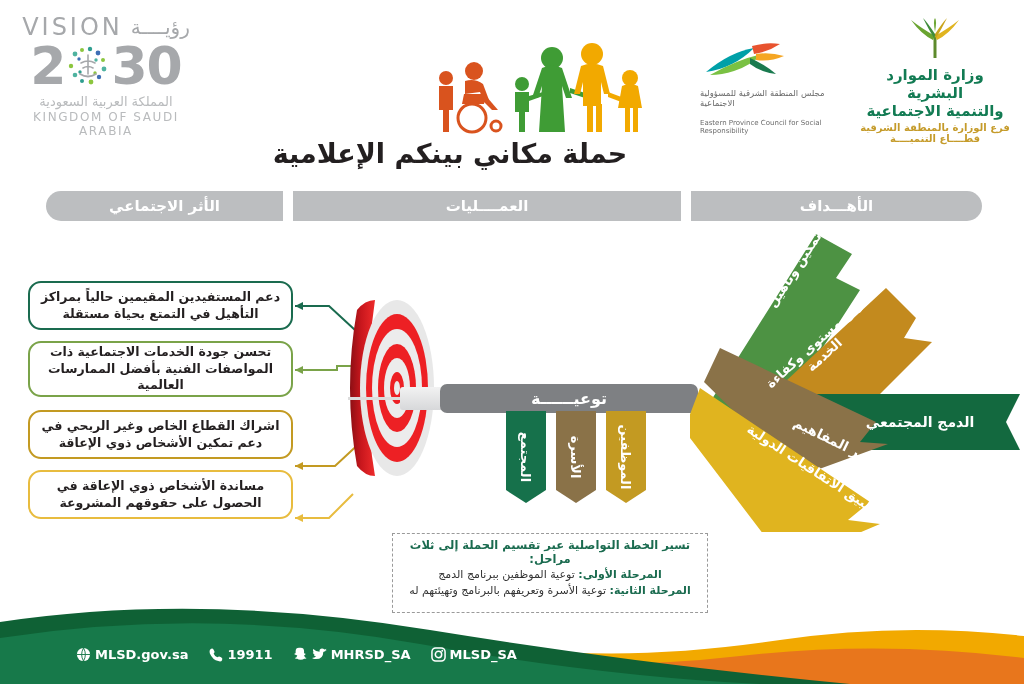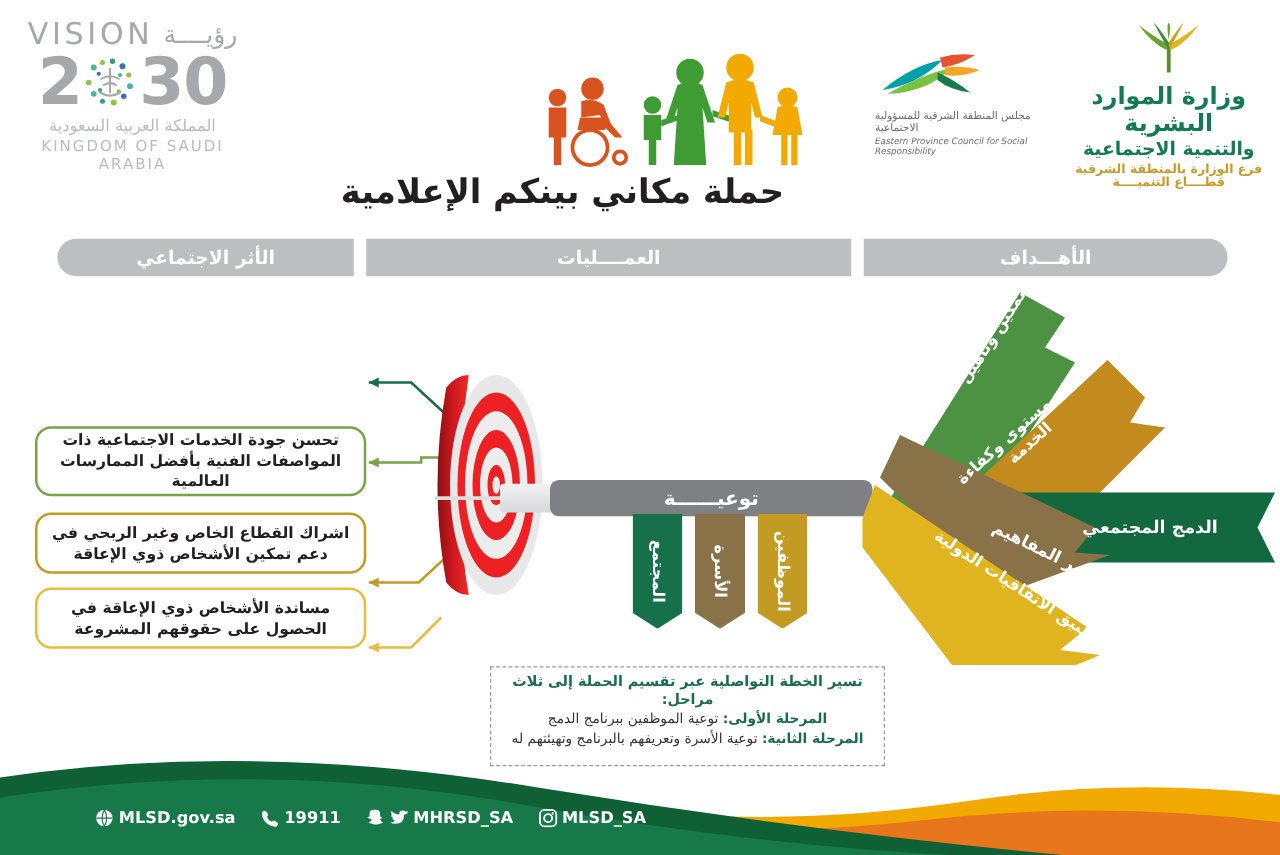--- a/index.html
+++ b/index.html
@@ -41,27 +41,27 @@
   .lv-palm svg { position: absolute; left: 0; top: 0; }
   .lv-row3 { font-size: 13px; color: #b9bbbd; margin-top: 2px; letter-spacing: 1px;}
   .lv-row4 { font-size: 12px; color: #b9bbbd; letter-spacing: 1.6px; margin-top: 1px; }
 
   .logo-epcsr {
     position: absolute; left: 700px; top: 38px;
     width: 148px; text-align: left;
   }
   .logo-epcsr .bird { height: 46px; }
   .logo-epcsr .t-ar { font-size: 8.5px; color: #6a6a6a; margin-top: 4px; }
-  .logo-epcsr .t-en { font-size: 7px; color: #6a6a6a; margin-top: 1px; font-style: italic; }
+  .logo-epcsr .t-en { font-size: 7px; color: #6a6a6a; margin-top: 11px; }
 
   .logo-mhrsd {
     position: absolute; left: 856px; top: 18px;
     width: 158px; text-align: center;
   }
-  .logo-mhrsd .m-l1 { font-size: 19px; color: #127b53; font-weight: 700; margin-top: 2px; }
+  .logo-mhrsd .m-l1 { font-size: 15px; color: #127b53; font-weight: 700; margin-top: 2px; }
   .logo-mhrsd .m-l2 { font-size: 15px; color: #127b53; font-weight: 700; }
   .logo-mhrsd .m-l3 { font-size: 10px; color: #c59b2a; font-weight: 700; margin-top: 2px; }
   .logo-mhrsd .m-l4 { font-size: 10px; color: #c59b2a; font-weight: 700; }
 
   
   .family { position: absolute; left: 424px; top: 26px; width: 230px; height: 110px; }
 
   
   .title {
     position: absolute; left: 0; top: 138px; width: 900px;
@@ -287,20 +287,21 @@
   </div>
 
   <div class="title">حملة مكاني بينكم الإعلامية</div>
 
   <div class="tabs">
     <div class="tab tab-goals">الأهـــداف</div>
     <div class="tab tab-ops">العمــــليات</div>
     <div class="tab tab-impact">الأثر الاجتماعي</div>
   </div>
 
+  <div class="callout c1">دعم المستفيدين المقيمين حالياً بمراكز التأهيل في التمتع بحياة مستقلة</div>
   <div class="callout c2">تحسن جودة الخدمات الاجتماعية ذات المواصفات الفنية بأفضل الممارسات العالمية</div>
   <div class="callout c3">اشراك القطاع الخاص وغير الربحي في دعم تمكين الأشخاص ذوي الإعاقة</div>
   <div class="callout c4">مساندة الأشخاص ذوي الإعاقة في الحصول على حقوقهم المشروعة</div>
 
   <div class="connectors">
     <svg width="130" height="260" viewBox="0 0 130 260">
       <g fill="none" stroke-width="2">
         <path d="M70 60 L44 36 L10 36" stroke="#1a6b4f"></path>
         <path d="M76 96 L52 96 L52 100 L10 100" stroke="#7aa349"></path>
         <path d="M78 170 L50 196 L10 196" stroke="#c39a22"></path>

